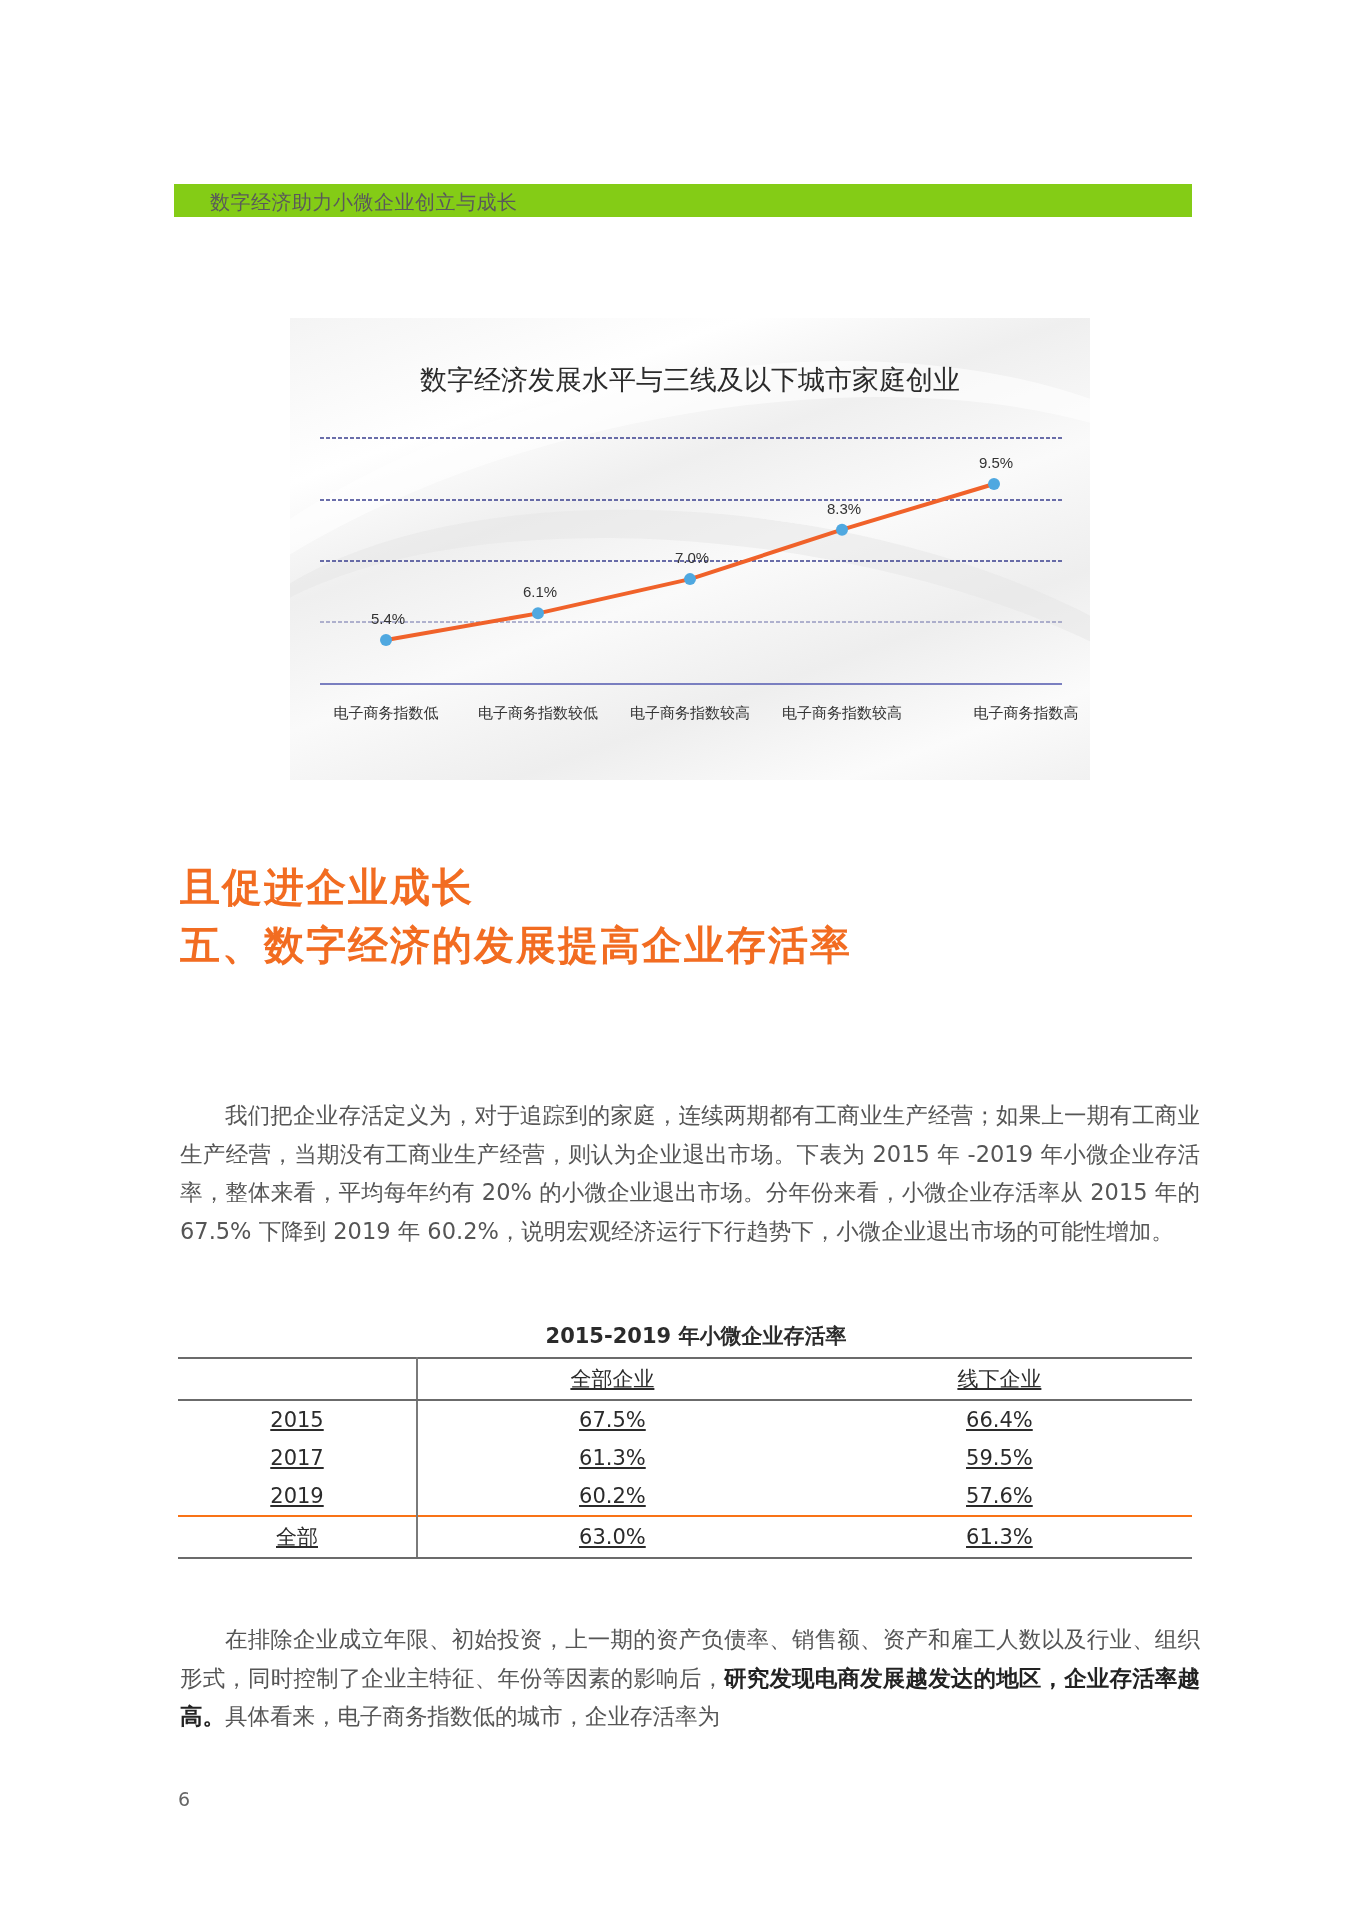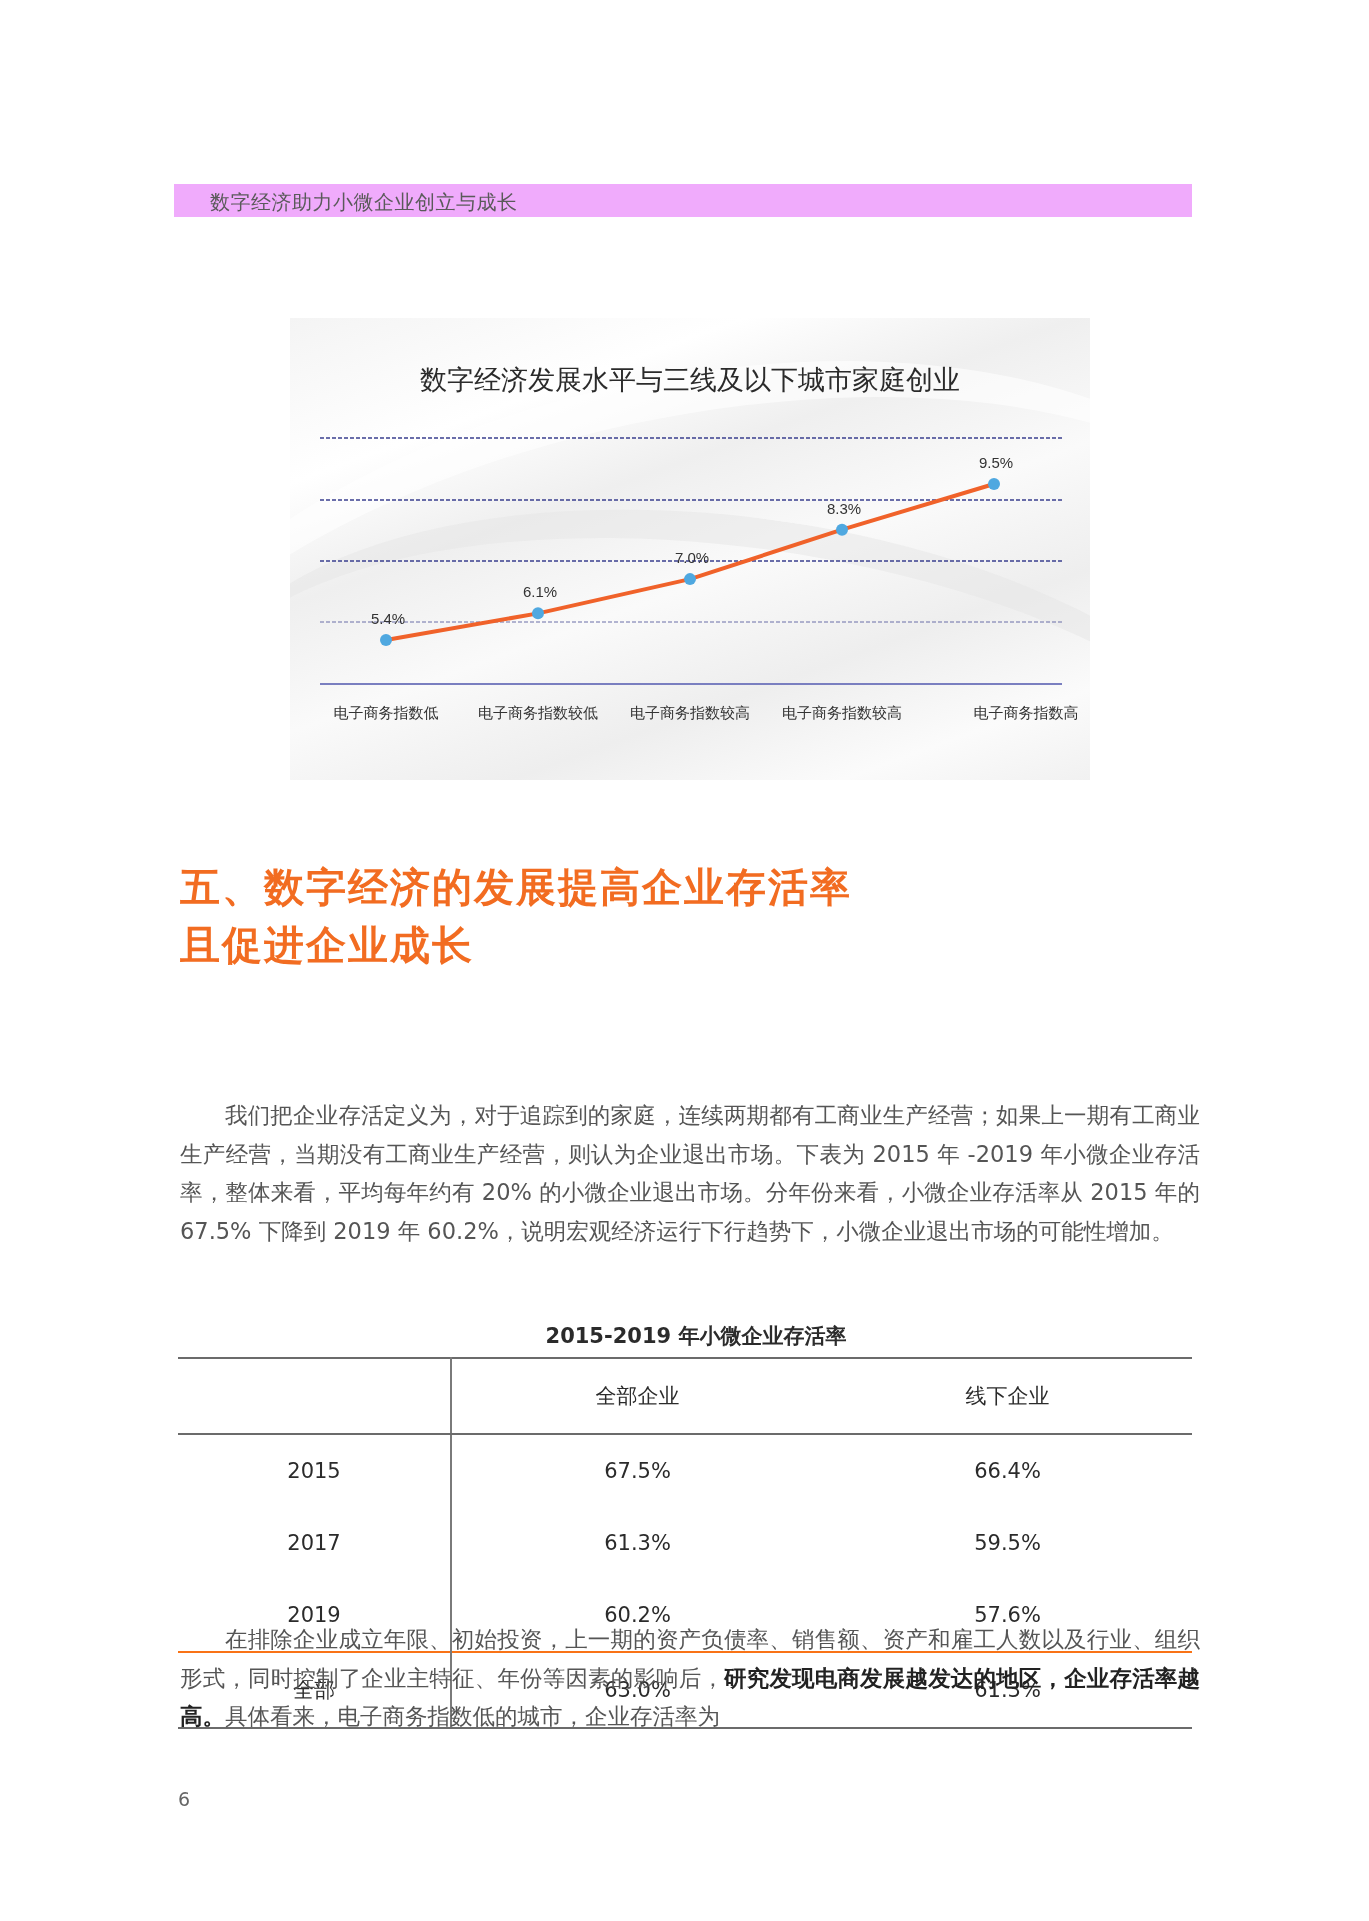--- a/index.html
+++ b/index.html
@@ -1,31 +1,31 @@
 <!DOCTYPE html>
 <html><head>
 <meta charset="utf-8">
 <style>
   html, body { margin:0; padding:0; background:#ffffff; }
   body { width:1369px; height:1921px; position:relative; overflow:hidden; font-family:"DejaVu Sans", sans-serif; color:#3a3a3a; }
-  .header-band { position:absolute; left:174px; top:184px; width:1018px; height:33px; background:#f0abfc; }
+  .header-band { position:absolute; left:174px; top:184px; width:1018px; height:33px; background:#84cc16; }
   .header-band span { position:absolute; left:36px; top:5px; font-size:20px; color:#5a5a5a; letter-spacing:0.5px; }
   .chart-frame { position:absolute; left:290px; top:318px; width:800px; height:462px;
     background: linear-gradient(160deg, #f4f4f4 0%, #ffffff 22%, #efefef 38%, #fafafa 55%, #eeeeee 72%, #fbfbfb 88%, #f1f1f1 100%); overflow:hidden; }
   .chart-frame .wave1 { position:absolute; left:-200px; top:60px; width:1200px; height:600px; border-radius:50%; border-top:40px solid rgba(255,255,255,0.6); transform:rotate(-12deg); }
   .chart-frame .wave2 { position:absolute; left:-100px; top:200px; width:1100px; height:500px; border-radius:50%; border-top:30px solid rgba(230,230,230,0.5); transform:rotate(8deg); }
   .chart-title { position:absolute; left:0; width:800px; top:44px; text-align:center; font-size:27px; color:#2b2b2b; }
   .chart-svg { position:absolute; left:0; top:0; }
   .xlabel { position:absolute; top:386px; font-size:15px; color:#333; width:152px; text-align:center; }
   .section-title { position:absolute; left:180px; top:858px; font-size:40px; font-weight:bold; color:#f26c21; line-height:58px; letter-spacing:2px; }
   .para { position:absolute; left:180px; width:1020px; font-size:22.5px; line-height:38.5px; color:#555; text-align:justify; }
   .para b { color:#222; }
   .table-title { position:absolute; left:187px; width:1018px; top:1322px; text-align:center; font-size:21px; color:#2b2b2b; font-weight:bold; }
   table.rates { position:absolute; left:178px; top:1357px; width:1014px; border-collapse:collapse; font-size:21px; color:#2b2b2b; }
-  table.rates th, table.rates td { text-align:center; height:38px; padding:17px; font-weight:normal; }
+  table.rates th, table.rates td { text-align:center; height:38px; padding:0; font-weight:normal;text-decoration:underline; }
   table.rates tr.head th { border-top:2px solid #6b6b6b; border-bottom:2px solid #6b6b6b; height:40px; }
   table.rates tr.total td { border-top:2px solid #f97316; border-bottom:2px solid #6b6b6b; height:40px; }
   table.rates .c0 { width:238px; border-right:2px solid #7a7a7a; }
   .page-num { position:absolute; left:178px; top:1788px; font-size:19px; color:#666; }
 </style>
 </head>
 <body>
 
 <div class="header-band">
   <span>数字经济助力小微企业创立与成长</span>
@@ -60,22 +60,22 @@
       </g>
   </svg>
   <div class="xlabel" style="left:20px;">电子商务指数低</div>
   <div class="xlabel" style="left:172px;">电子商务指数较低</div>
   <div class="xlabel" style="left:324px;">电子商务指数较高</div>
   <div class="xlabel" style="left:476px;">电子商务指数较高</div>
   <div class="xlabel" style="left:660px;">电子商务指数高</div>
 </div>
 
 <div class="section-title">
+  <div>且促进企业成长</div>
   <div>五、数字经济的发展提高企业存活率</div>
-  <div>且促进企业成长</div>
 </div>
 
 <div class="para" style="top:1096px; text-indent:45px;">我们把企业存活定义为，对于追踪到的家庭，连续两期都有工商业生产经营；如果上一期有工商业生产经营，当期没有工商业生产经营，则认为企业退出市场。下表为 2015 年 -2019 年小微企业存活率，整体来看，平均每年约有 20% 的小微企业退出市场。分年份来看，小微企业存活率从 2015 年的 67.5% 下降到 2019 年 60.2%，说明宏观经济运行下行趋势下，小微企业退出市场的可能性增加。</div>
 
 <div class="table-title">2015-2019 年小微企业存活率</div>
 <table class="rates">
   <tbody>
       <tr class="head">
     <th class="c0"></th>
     <th>全部企业</th>

